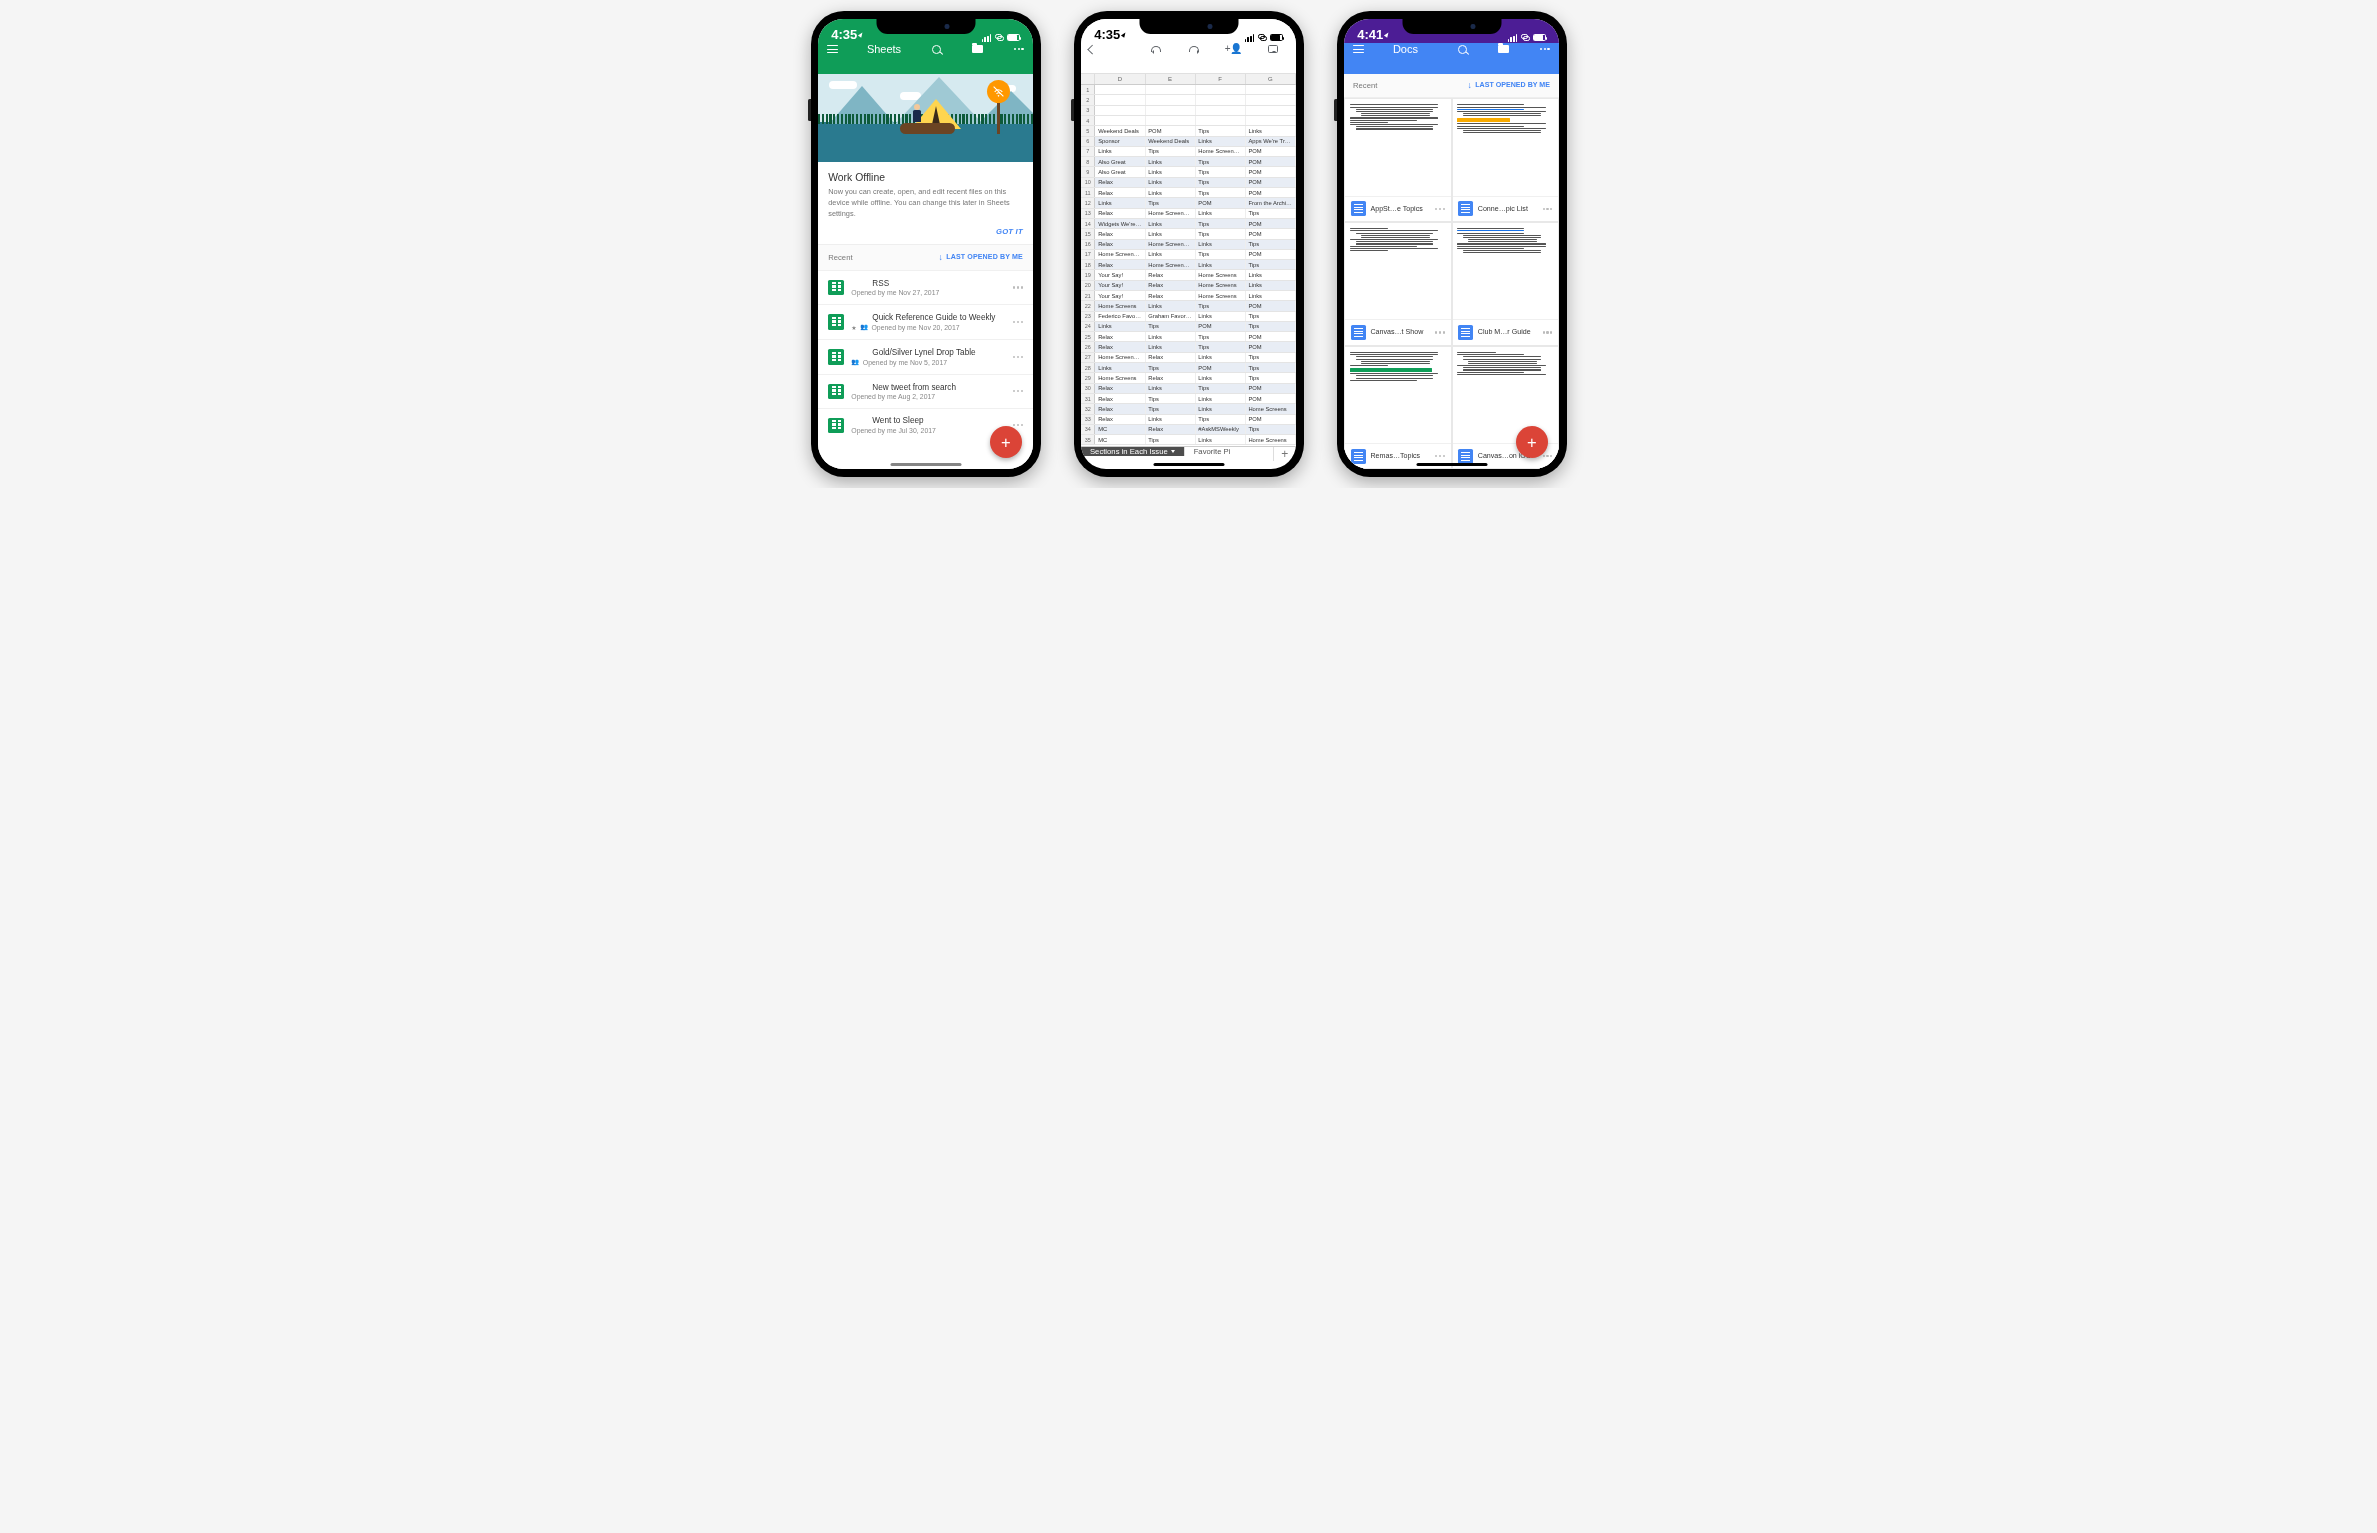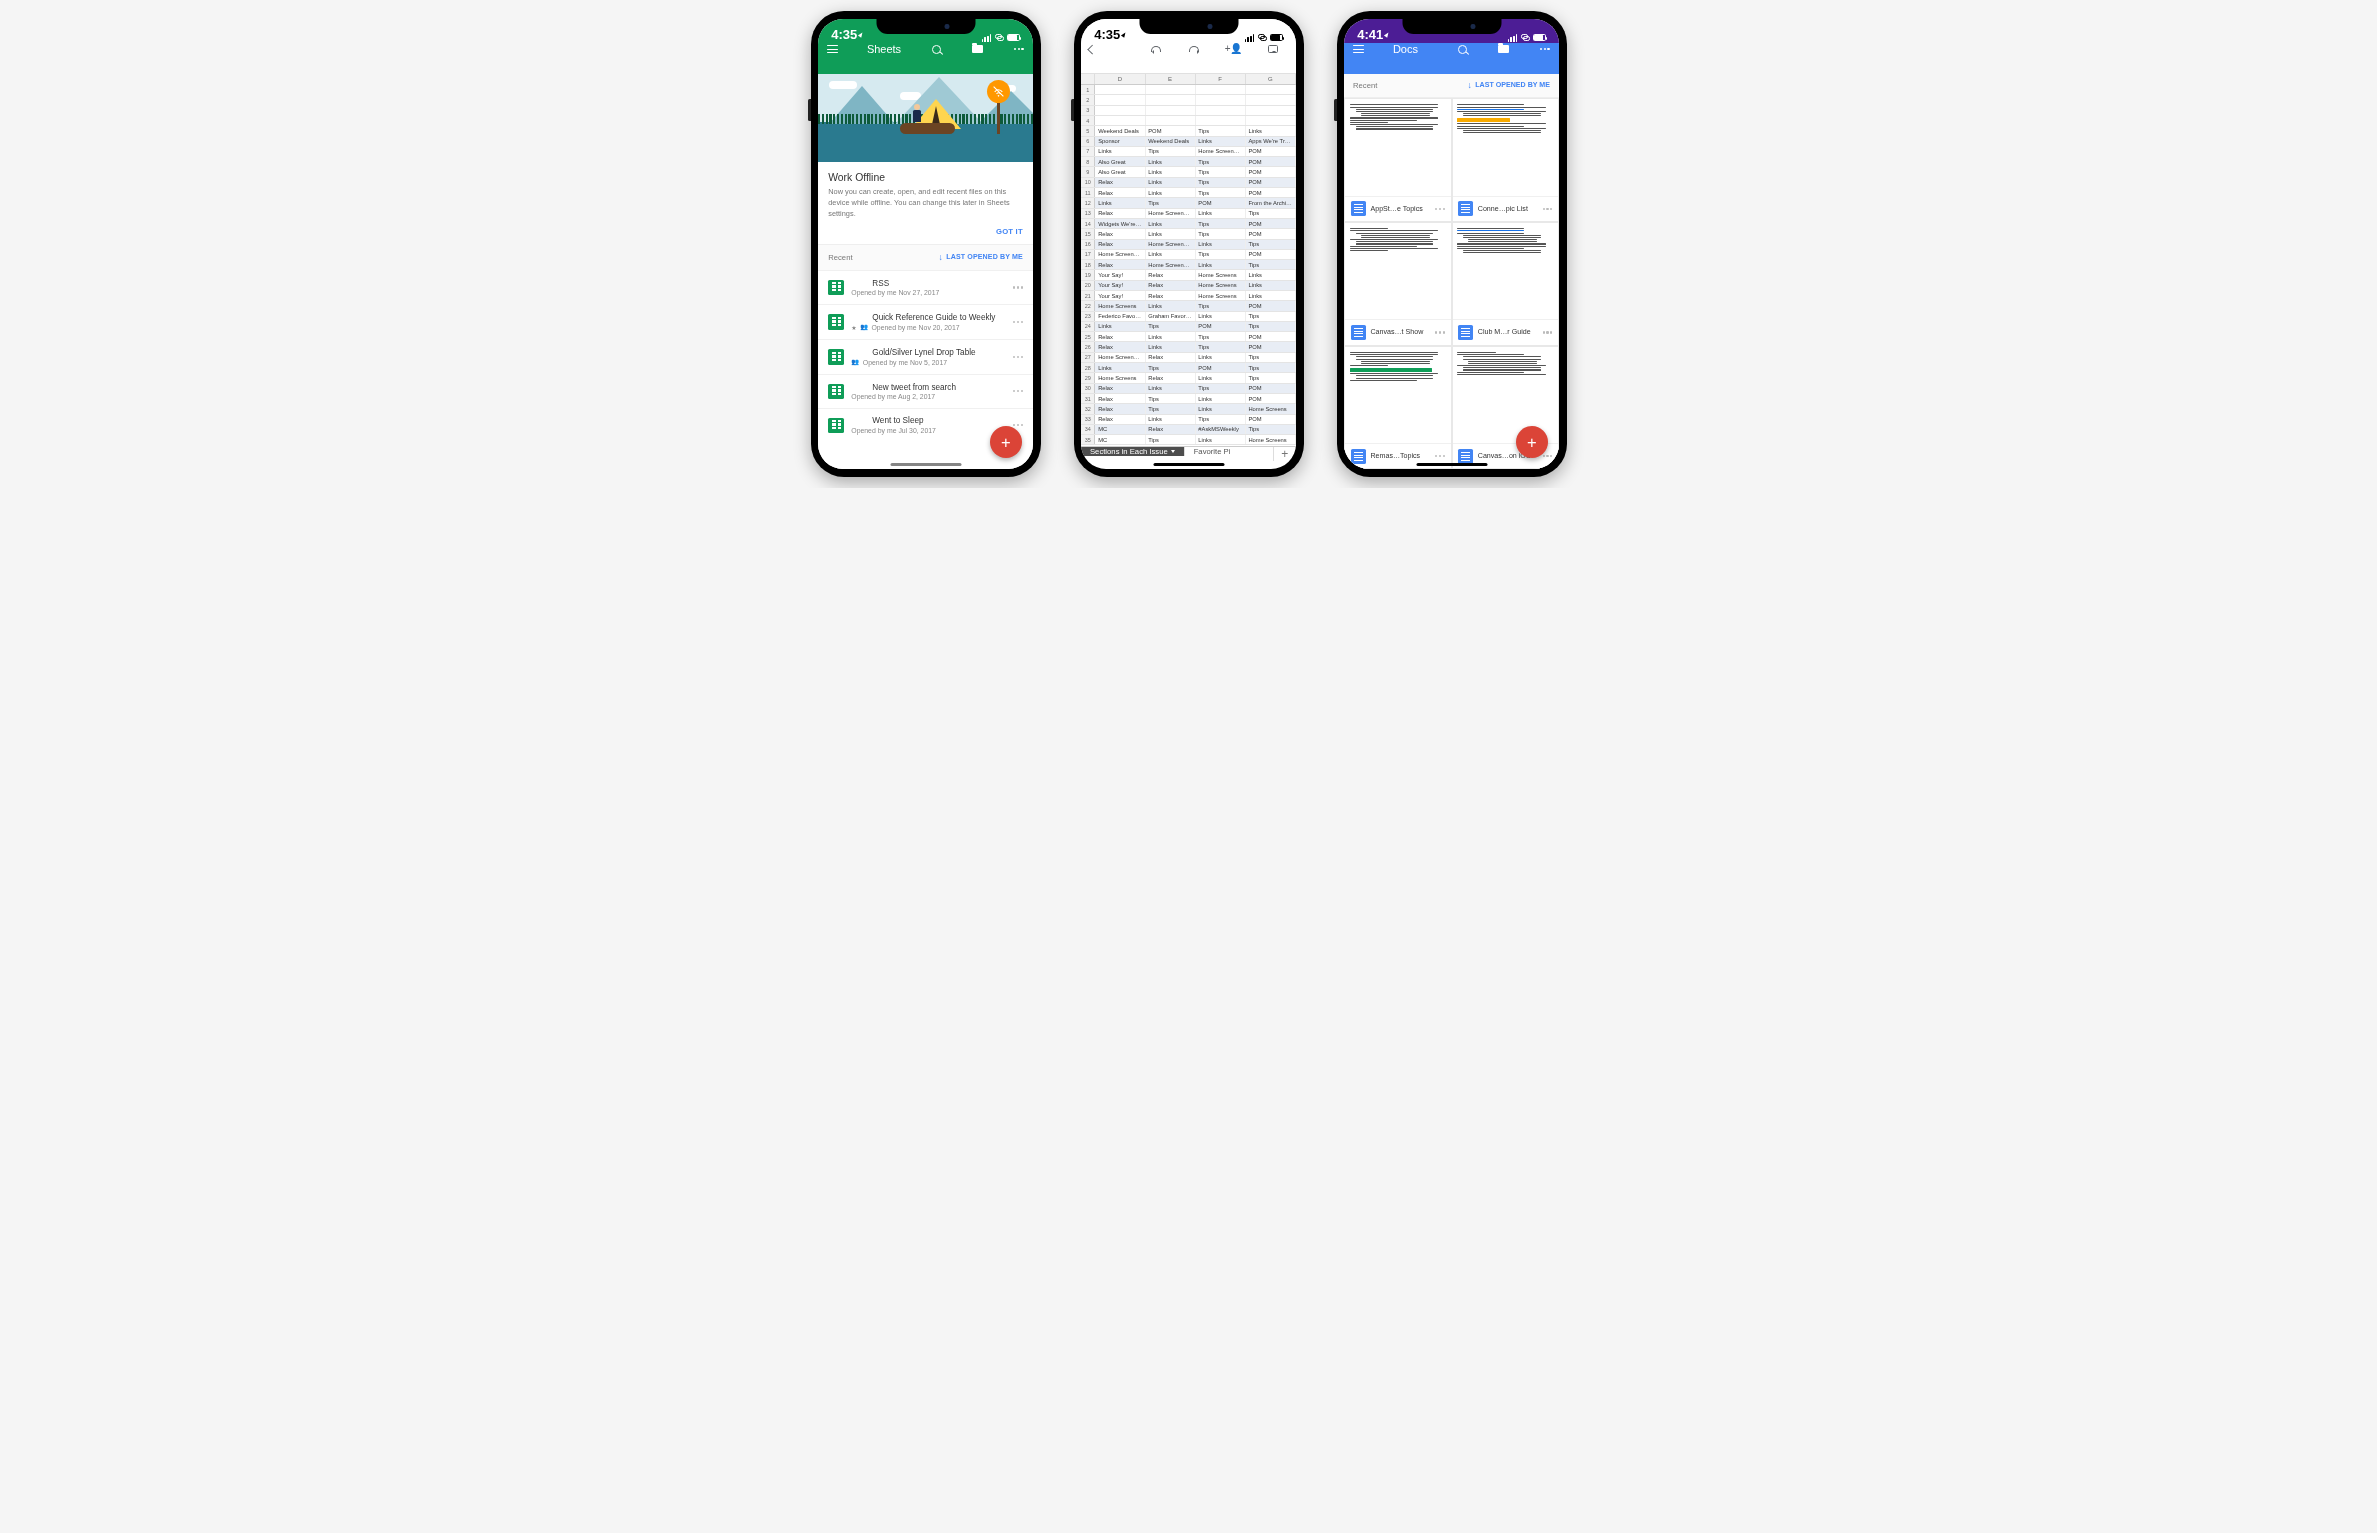--- a/index.html
+++ b/index.html
@@ -100,21 +100,21 @@
   .illus .person .body{width:7.7px;height:12px;background:#1a2a4a;margin:0 auto;border-radius:1.6px 1.6px 0 0;}
   .illus .signpost{position:absolute;bottom:27.4px;right:33px;}
   .illus .signpost .pole{width:2.7px;height:44px;background:#6b4423;margin:0 auto;}
   .illus .signpost .disc{position:absolute;top:-10px;left:-10px;width:23px;height:23px;background:#ff9800;border-radius:50%;display:flex;align-items:center;justify-content:center;}
   .illus .signpost .disc svg{width:13px;height:13px;}
 
   .card-text{ padding:10px 10px 4.4px;}
   .card-text h2{ font-size:10.4px;font-weight:400;color:#333;margin-bottom:4.4px;}
   .card-text p{ font-size:7.4px;color:#777;line-height:1.45;}
   .card-action{ text-align:right; padding:2.2px 10px 7.7px;}
-  .card-action a{ color:#4285f4;font-size:7.7px;font-weight:600;letter-spacing:0.2px;}
+  .card-action a{ color:#4285f4;font-size:7.7px;font-weight:600;letter-spacing:0.2px;font-style:italic;}
 
   .list-hdr{ display:flex;align-items:center;justify-content:space-between;padding:7.7px 10px;border-top:0.5px solid #eee;background:#fafafa;}
   .list-hdr .lbl{color:#777;font-size:7.7px;}
   .list-hdr .srt{color:#4285f4;font-size:7.1px;font-weight:600;letter-spacing:0.1px;display:flex;align-items:center;}
 
   .filelist{ }
   .fileitem{ display:flex;align-items:center;gap:7.7px;padding:7.7px 10px;border-top:0.5px solid #f0f0f0;}
   .fileicon{ width:15.4px;height:15.4px;background:#0f9d58;border-radius:1.6px;position:relative;flex-shrink:0;}
   .fileicon::after{content:"";position:absolute;inset:2.7px;background:#fff;}
   .fileicon::before{content:"";position:absolute;inset:2.7px;background:repeating-linear-gradient(0deg,#0f9d58 0 1.1px,transparent 1.1px 3.3px),repeating-linear-gradient(90deg,#0f9d58 0 1.1px,transparent 1.1px 5.5px);z-index:1;}

